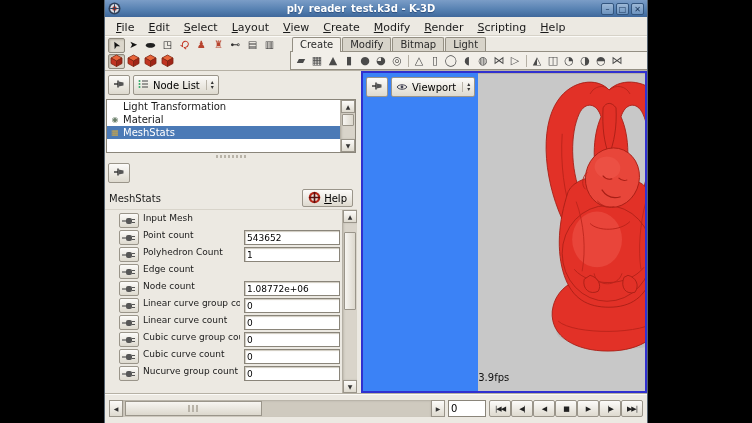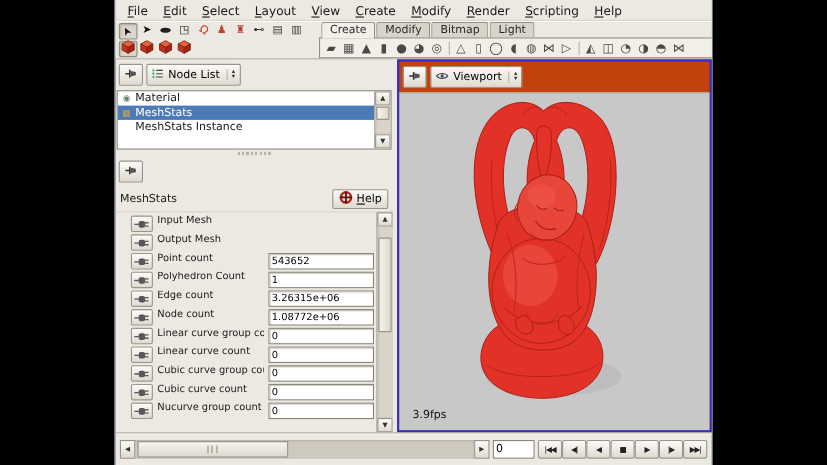--- a/index.html
+++ b/index.html
@@ -83,24 +83,24 @@
   .np-body{flex:1;display:flex;min-height:0;border-top:1px solid #d8d4ca;}
   .np-rows{flex:1;overflow:hidden;padding:3px 0 0 14px;}
   .prop-row{height:17px;display:flex;gap:4px;}
   .plug-btn{width:20px;height:15px;flex:0 0 20px;background:linear-gradient(#fcfbf9,#dedacf);
             border:1px solid #9a958a;border-radius:2px;display:flex;align-items:center;justify-content:center;padding:0;}
   .prop-label{font-size:9px;white-space:nowrap;flex:1;overflow:hidden;}
   .prop-input{width:90px;flex:0 0 90px;height:13px;border:1px solid #8a857a;box-shadow:inset 1px 1px 1px #cfcabf;
               font-size:9px;font-family:inherit;padding:0 2px;margin-right:2px;background:#fff;}
   
   .vdivider{width:4px;flex:0 0 4px;background:#ece9e2;}
-  .viewport-wrap{flex:1;border:2px solid #3030cf;display:flex;flex-direction:column;min-width:0;box-sizing:border-box;background:#c2410c;}
+  .viewport-wrap{flex:1;border:2px solid #3030cf;display:flex;min-width:0;box-sizing:border-box;background:#3b82f6;}
   .vp-canvas{flex:1;position:relative;background:#c8c8c8;border-top:1px solid #b5b0a5;overflow:hidden;}
   .vp-canvas svg{position:absolute;inset:0;}
-  .fps{position:absolute;left:12px;bottom:8px;font-size:10px;color:#111;}
+  .fps{position:absolute;left:0;bottom:8px;font-size:10px;color:#111;}
   
   .bottombar{height:29px;flex:0 0 29px;display:flex;align-items:center;gap:3px;padding:0 4px;
              border-top:1px solid #b6b1a5;box-shadow:inset 0 1px 0 #fbfaf7;}
   .hscroll{flex:1;height:17px;display:flex;}
   .hscroll .sarrow{width:14px;height:17px;flex:0 0 14px;}
   .htrack{flex:1;position:relative;background:#cfcabf;box-shadow:inset 0 1px 2px #b2ada2;}
   .hthumb{position:absolute;top:1px;bottom:1px;left:2px;width:135px;background:linear-gradient(#f7f5f1,#dcd8cd);
           border:1px solid #9a958a;display:flex;align-items:center;justify-content:center;}
   .hgrip{width:12px;height:7px;background:repeating-linear-gradient(90deg,#b8b3a8 0 2px,transparent 2px 4px);}
   .frame-input{width:32px;height:15px;border:1px solid #8a857a;font-size:10px;font-family:inherit;
@@ -108,20 +108,36 @@
   .pbtn{width:22px;height:17px;background:linear-gradient(#fcfbf9,#dedacf);border:1px solid #9a958a;
         border-radius:2px;font-size:7px;font-family:inherit;display:inline-flex;align-items:center;
         justify-content:center;letter-spacing:-1px;color:#222;padding:0;}
 </style>
 </head>
 <body>
 
 <div class="stage">
   <div class="app">
 
+    <div class="titlebar">
+      <span class="app-icon">
+        <svg width="13" height="13" viewBox="0 0 13 13">
+            <circle cx="6.5" cy="6.5" r="6" fill="#30405a"></circle>
+            <circle cx="6.5" cy="6.5" r="4.4" fill="#d8dde4"></circle>
+            <circle cx="6.5" cy="6.5" r="2.2" fill="#c23422"></circle>
+            <path d="M6.5 2.2 L6.5 10.8 M2.2 6.5 L10.8 6.5" stroke="#30405a" stroke-width="1"></path>
+          </svg>
+      </span>
+      <span class="title">ply_reader_test.k3d - K-3D</span>
+      <span class="winbtns">
+        <span class="wbtn">–</span>
+        <span class="wbtn">□</span>
+        <span class="wbtn">✕</span>
+      </span>
+    </div>
 
     <div class="menubar">
 
     <span class="menu-item">File</span>
         <span class="menu-item">Edit</span>
         <span class="menu-item">Select</span>
         <span class="menu-item">Layout</span>
         <span class="menu-item">View</span>
         <span class="menu-item">Create</span>
         <span class="menu-item">Modify</span>
@@ -339,35 +355,35 @@
             <span class="dd-label">Node List</span>
             <span class="dd-spin">
                 <i>▴</i>
                 <i>▾</i>
               </span>
           </button>
         </div>
         <div class="node-list">
           <div class="nl-items">
 
+              <div class="nl-item">
+                <span class="nl-icon"></span>
+                <span class="nl-label">Light Transformation</span>
+              </div>
 
               <div class="nl-item">
                 <span class="nl-icon" style="color: rgb(106, 127, 106);">◉</span>
                 <span class="nl-label">Material</span>
               </div>
 
               <div class="nl-item selected">
                 <span class="nl-icon" style="color: rgb(202, 166, 72);">▦</span>
                 <span class="nl-label">MeshStats</span>
               </div>
 
-              <div class="nl-item">
-                <span class="nl-icon"></span>
-                <span class="nl-label">MeshStats Instance</span>
-              </div>
             </div>
           <div class="vscroll">
             <span class="sarrow">▲</span>
             <span class="strack">
                 <span class="sthumb" style="top:1px;height:40%;"></span>
               </span>
             <span class="sarrow">▼</span>
           </div>
         </div>
 
@@ -403,31 +419,20 @@
                   <span><svg width="14" height="8" viewBox="0 0 14 8">
                       <path d="M0 4 H4" stroke="#555" stroke-width="1.2"></path>
                       <rect x="4" y="1" width="6" height="6" rx="2" fill="#575757"></rect>
                       <path d="M10 2.5 H13 M10 5.5 H13" stroke="#555" stroke-width="1.2"></path>
                     </svg></span>
                 </button>
                 <span class="prop-label">Input Mesh</span>
 
               </div>
 
-              <div class="prop-row">
-                <button class="plug-btn">
-                  <span><svg width="14" height="8" viewBox="0 0 14 8">
-                      <path d="M0 4 H4" stroke="#555" stroke-width="1.2"></path>
-                      <rect x="4" y="1" width="6" height="6" rx="2" fill="#575757"></rect>
-                      <path d="M10 2.5 H13 M10 5.5 H13" stroke="#555" stroke-width="1.2"></path>
-                    </svg></span>
-                </button>
-                <span class="prop-label">Output Mesh</span>
-
-              </div>
 
               <div class="prop-row">
                 <button class="plug-btn">
                   <span><svg width="14" height="8" viewBox="0 0 14 8">
                       <path d="M0 4 H4" stroke="#555" stroke-width="1.2"></path>
                       <rect x="4" y="1" width="6" height="6" rx="2" fill="#575757"></rect>
                       <path d="M10 2.5 H13 M10 5.5 H13" stroke="#555" stroke-width="1.2"></path>
                     </svg></span>
                 </button>
                 <span class="prop-label">Point count</span>
@@ -448,21 +453,20 @@
 
               <div class="prop-row">
                 <button class="plug-btn">
                   <span><svg width="14" height="8" viewBox="0 0 14 8">
                       <path d="M0 4 H4" stroke="#555" stroke-width="1.2"></path>
                       <rect x="4" y="1" width="6" height="6" rx="2" fill="#575757"></rect>
                       <path d="M10 2.5 H13 M10 5.5 H13" stroke="#555" stroke-width="1.2"></path>
                     </svg></span>
                 </button>
                 <span class="prop-label">Edge count</span>
-                <input class="prop-input" readonly="" value="3.26315e+06" style="">
               </div>
 
               <div class="prop-row">
                 <button class="plug-btn">
                   <span><svg width="14" height="8" viewBox="0 0 14 8">
                       <path d="M0 4 H4" stroke="#555" stroke-width="1.2"></path>
                       <rect x="4" y="1" width="6" height="6" rx="2" fill="#575757"></rect>
                       <path d="M10 2.5 H13 M10 5.5 H13" stroke="#555" stroke-width="1.2"></path>
                     </svg></span>
                 </button>

